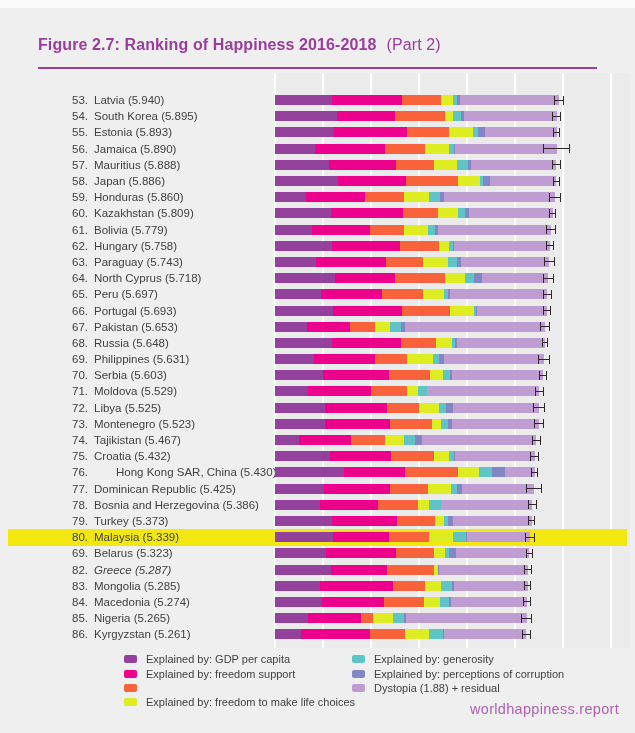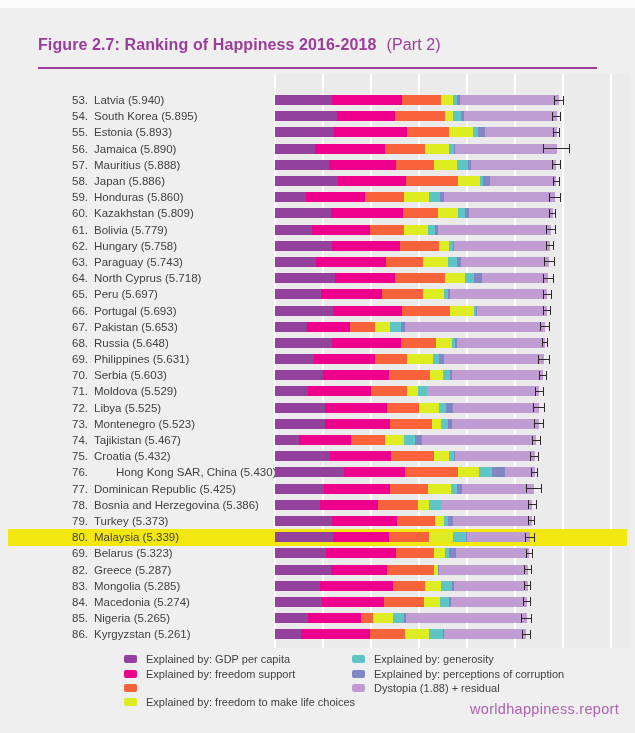--- a/index.html
+++ b/index.html
@@ -454,21 +454,21 @@
         <span class="seg" style="width: 37.7142px; background: rgb(249, 99, 59);"></span>
         <span class="seg" style="width: 11.233px; background: rgb(221, 237, 33);"></span>
         <span class="seg" style="width: 4.4932px; background: rgb(94, 196, 198);"></span>
         <span class="seg" style="width: 6.7876px; background: rgb(129, 134, 197);"></span>
         <span class="seg" style="width: 73.1818px; background: rgb(191, 156, 210);"></span>
       </div>
       <span class="whisker" style="left: 526.093px; width: 6.692px; border-left: 1.5px solid rgb(46, 42, 43); border-right: 1.5px solid rgb(46, 42, 43); background: linear-gradient(transparent 40%, rgb(46, 42, 43) 40%, rgb(46, 42, 43) 60%, transparent 60%);"></span>
     </div>
     <div class="row">
       <span class="rank" style="color: rgb(65, 64, 66);">82.</span>
-      <span class="cname" style="color: rgb(65, 64, 66);">Greece (5.287)</span>
+      <span class="cname" style="color: rgb(65, 64, 66); font-style: italic;">Greece (5.287)</span>
       <div class="bar">
         <span class="seg" style="width: 56.4518px; background: rgb(147, 65, 156);"></span>
         <span class="seg" style="width: 55.2568px; background: rgb(236, 0, 140);"></span>
         <span class="seg" style="width: 47.7522px; background: rgb(249, 99, 59);"></span>
         <span class="seg" style="width: 3.2026px; background: rgb(221, 237, 33);"></span>
         <span class="seg" style="width: 0px; background: rgb(94, 196, 198);"></span>
         <span class="seg" style="width: 1.6252px; background: rgb(129, 134, 197);"></span>
         <span class="seg" style="width: 88.43px; background: rgb(191, 156, 210);"></span>
       </div>
       <span class="whisker" style="left: 523.895px; width: 7.648px; border-left: 1.5px solid rgb(46, 42, 43); border-right: 1.5px solid rgb(46, 42, 43); background: linear-gradient(transparent 40%, rgb(46, 42, 43) 40%, rgb(46, 42, 43) 60%, transparent 60%);"></span>

